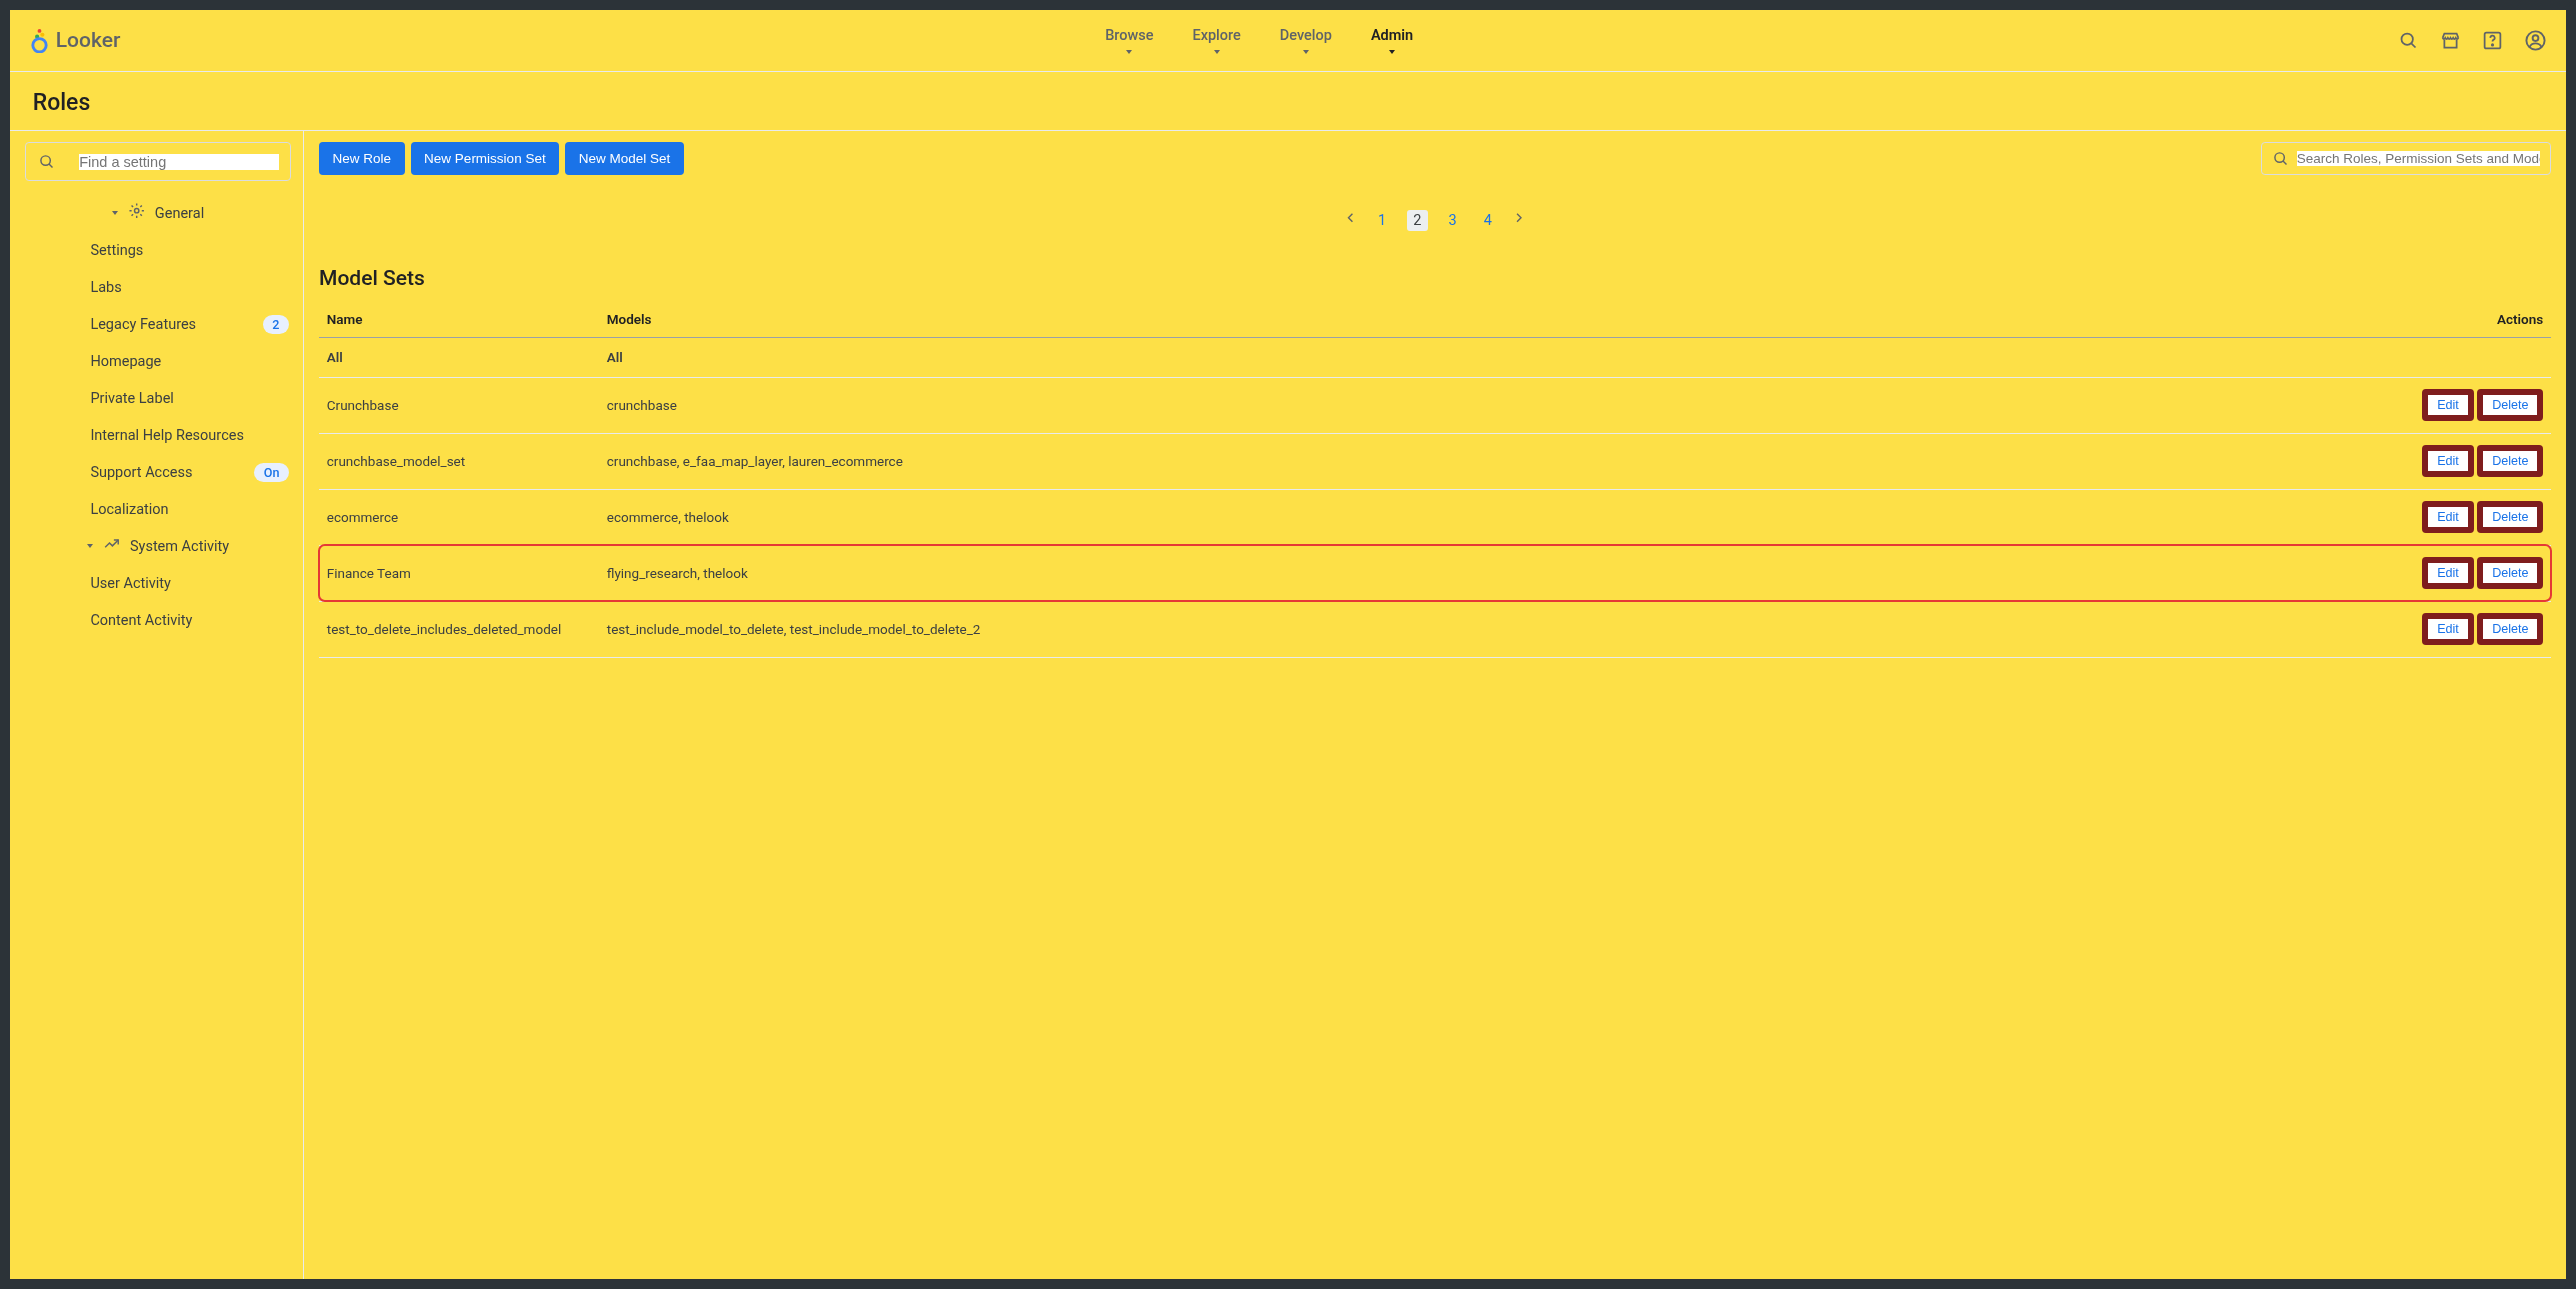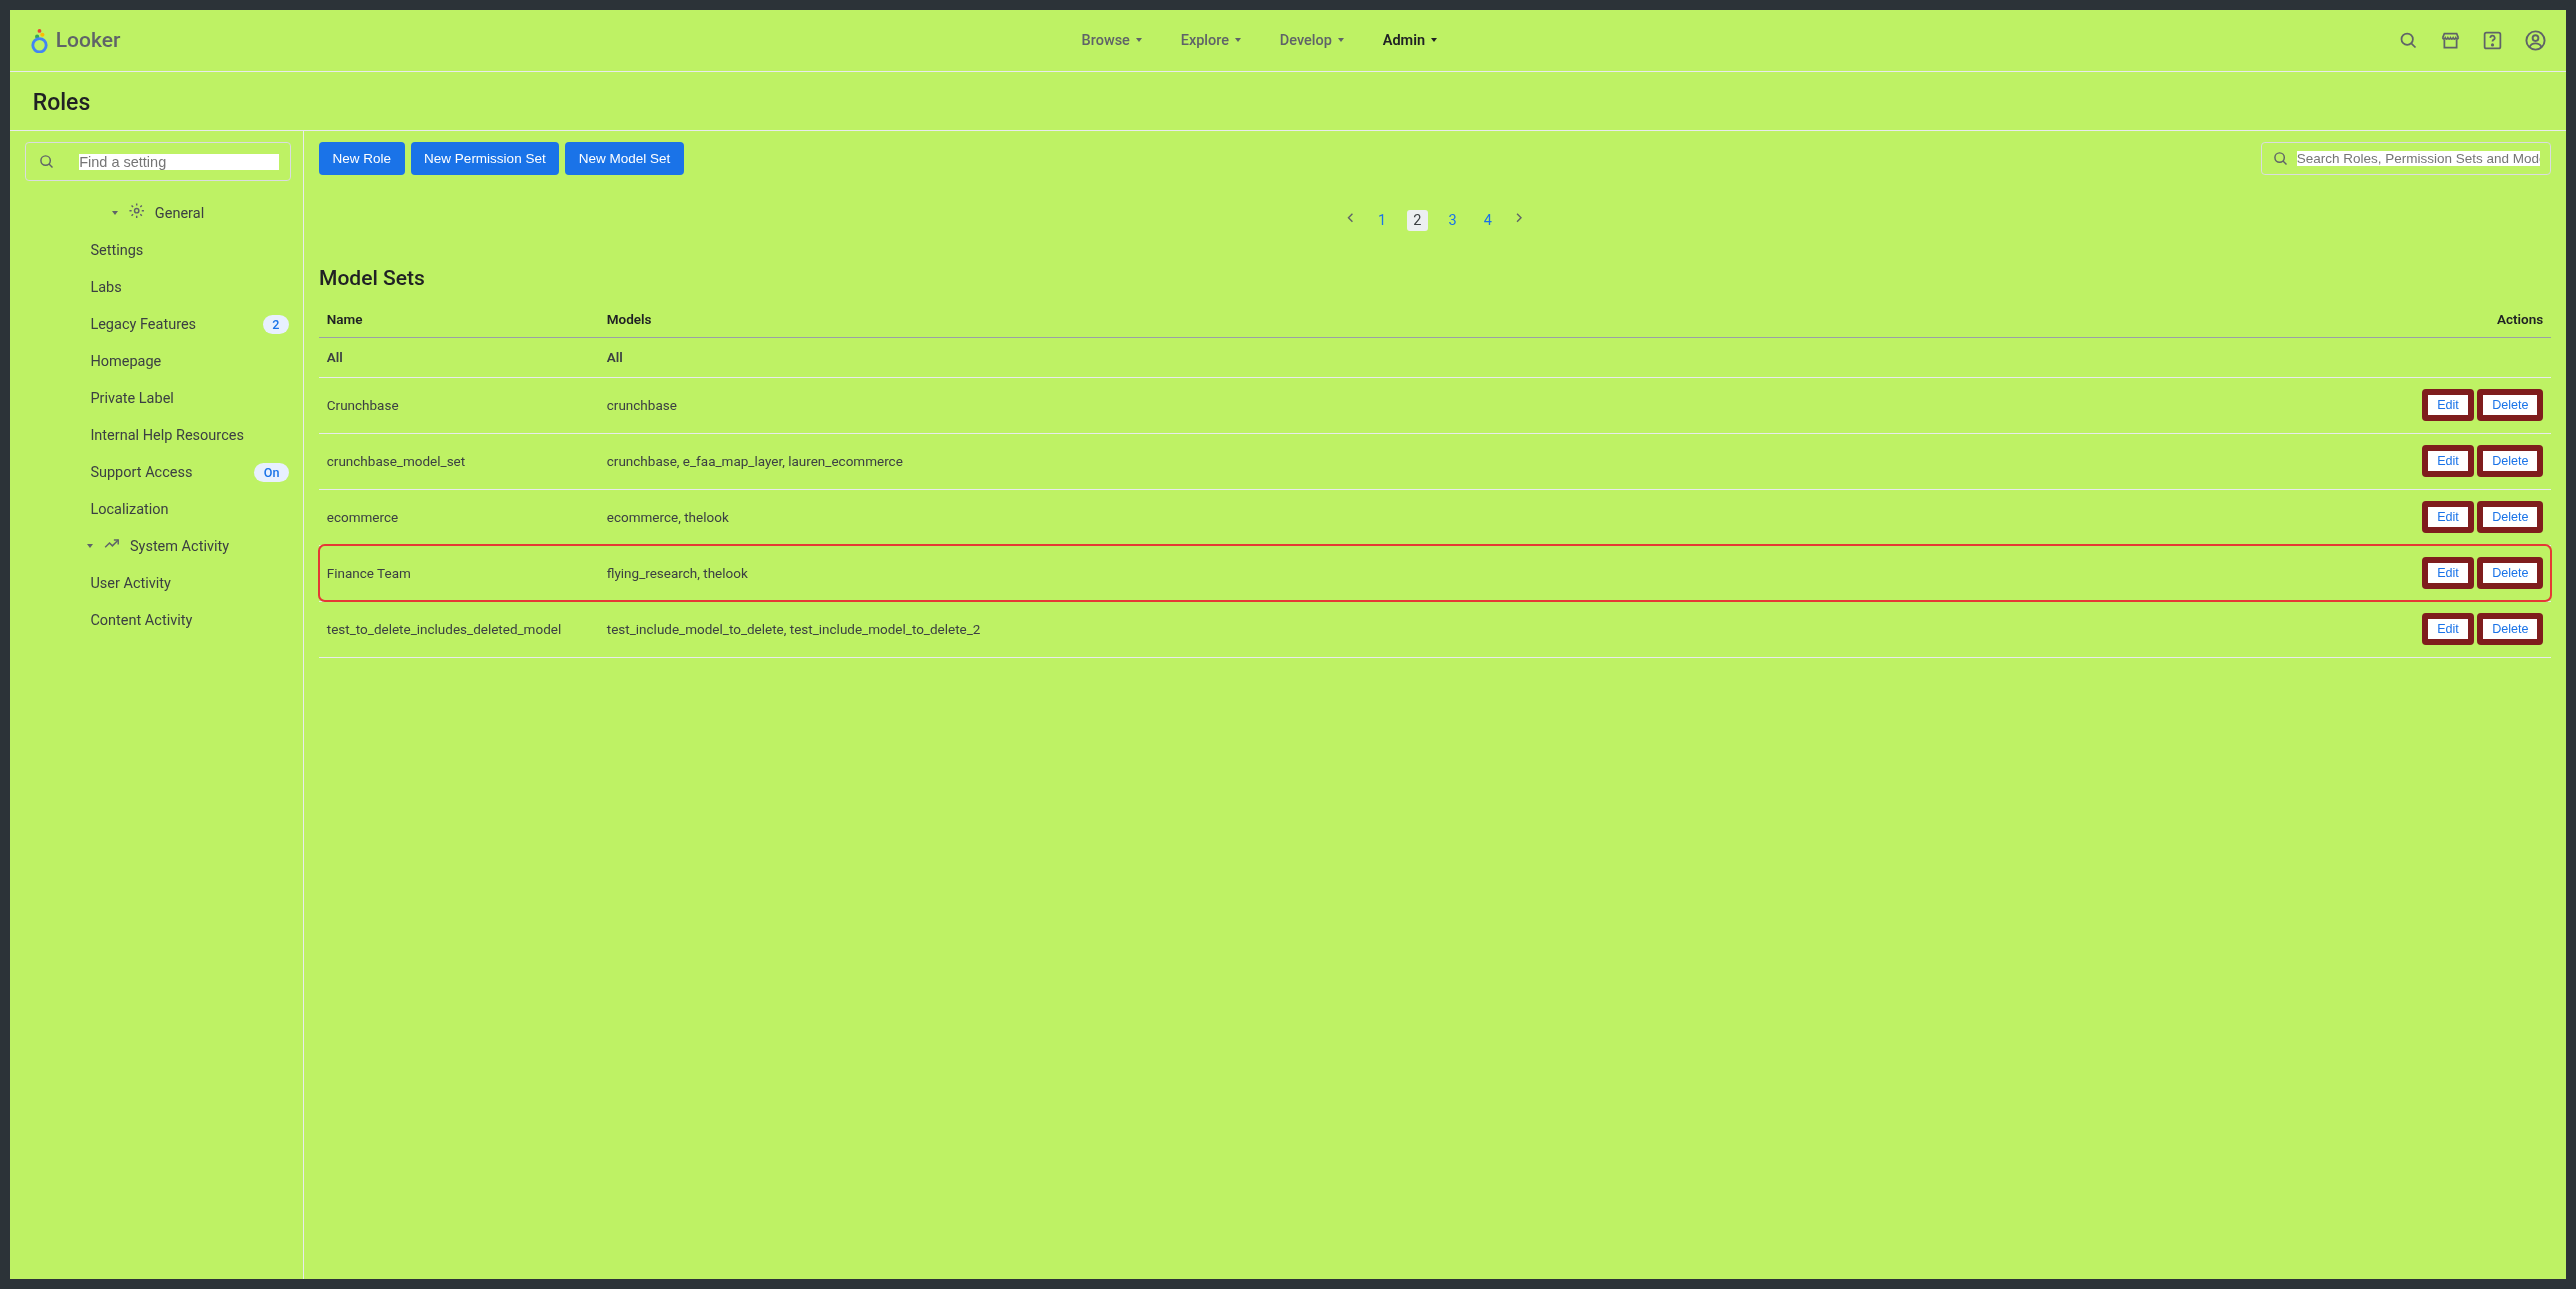--- a/index.html
+++ b/index.html
@@ -5,21 +5,21 @@
   * { box-sizing: border-box; margin: 0; padding: 0; }
   html, body { height: 100%; }
   body {
     font-family: -apple-system, BlinkMacSystemFont, "Segoe UI", Roboto, "Helvetica Neue", Arial, sans-serif;
     background: #2c3338;
     padding: 9.7px;
     font-size: 13.5px;
     color: #3c4043;
   }
   .app {
-    background: #bef264;
+    background: #fde047;
     height: 100%;
     display: flex;
     flex-direction: column;
     overflow: hidden;
   }
   
   .topbar {
     display: flex;
     align-items: center;
     height: 62px;
@@ -41,20 +41,21 @@
     gap: 39px;
   }
   .nav-item {
     display: flex;
     align-items: center;
     gap: 5.8px;
     color: #5f6368;
     font-size: 14.5px;
     font-weight: 500;
     cursor: pointer;
+    flex-direction: column;
   }
   .nav-item.active { color: #202124; font-weight: 600; }
   .chev-down {
     width: 0; height: 0;
     border-left: 3.9px solid transparent;
     border-right: 3.9px solid transparent;
     border-top: 4.8px solid currentColor;
   }
   .topbar-right {
     display: flex;

